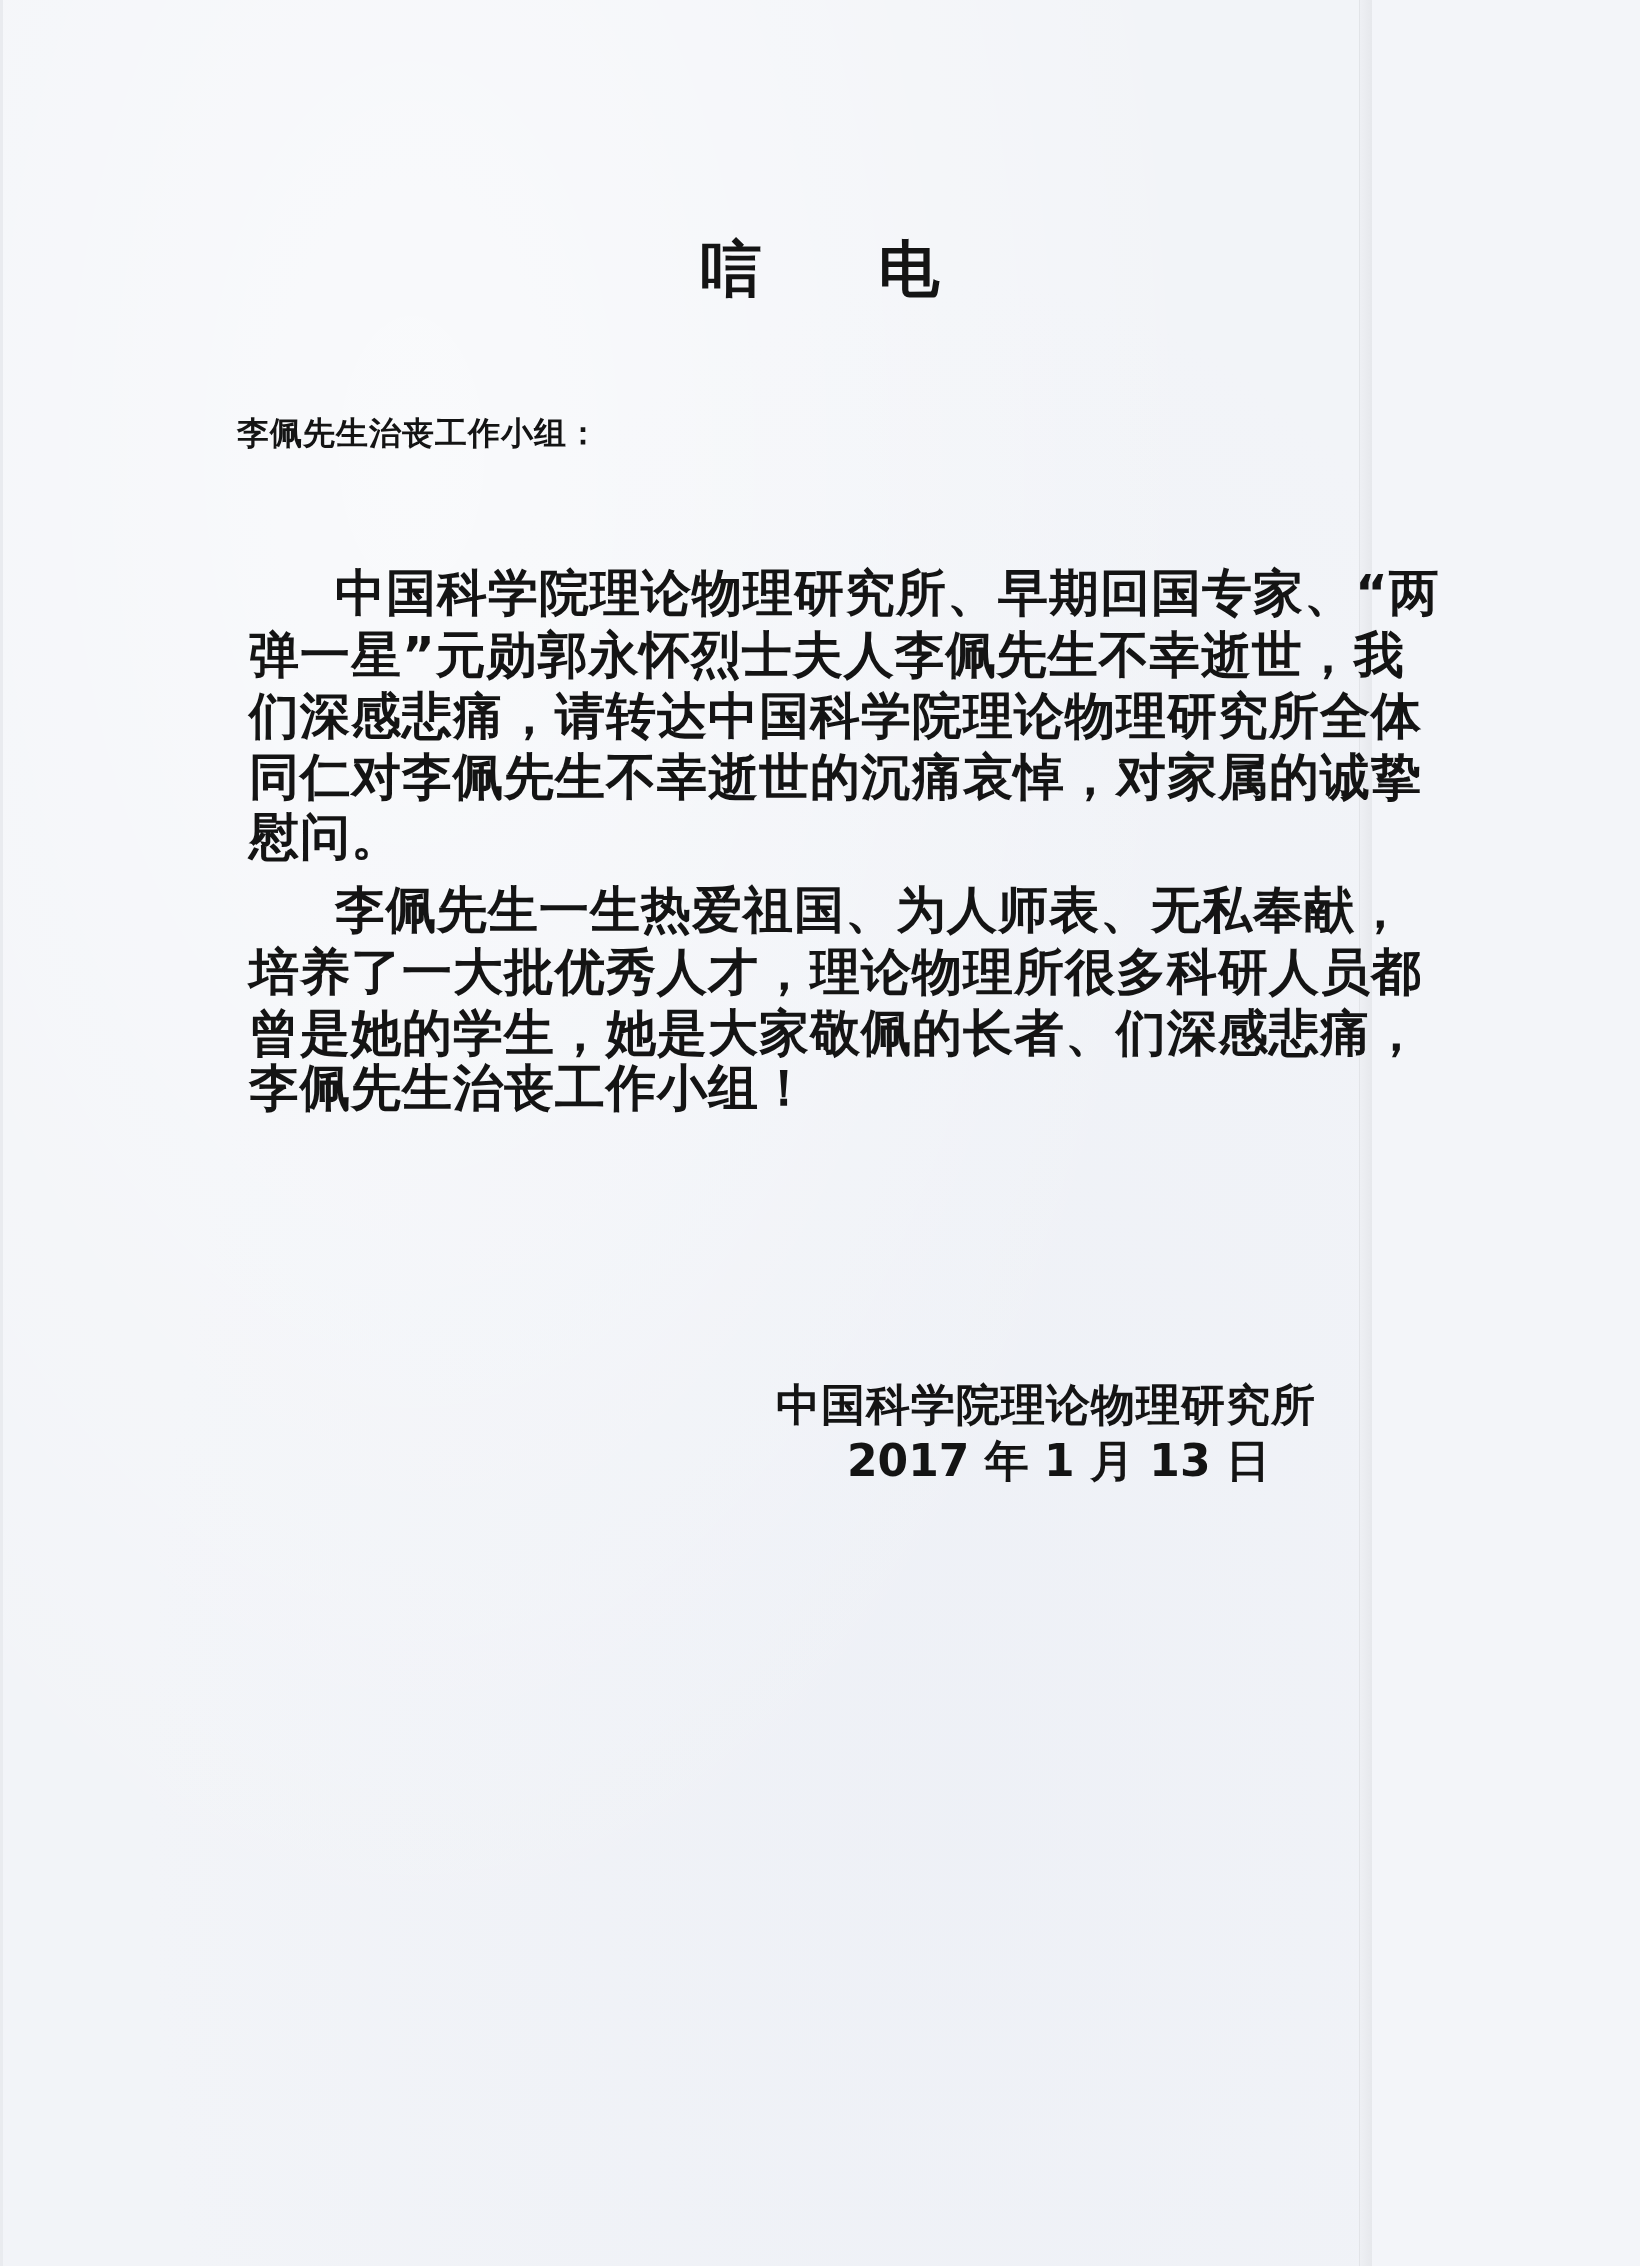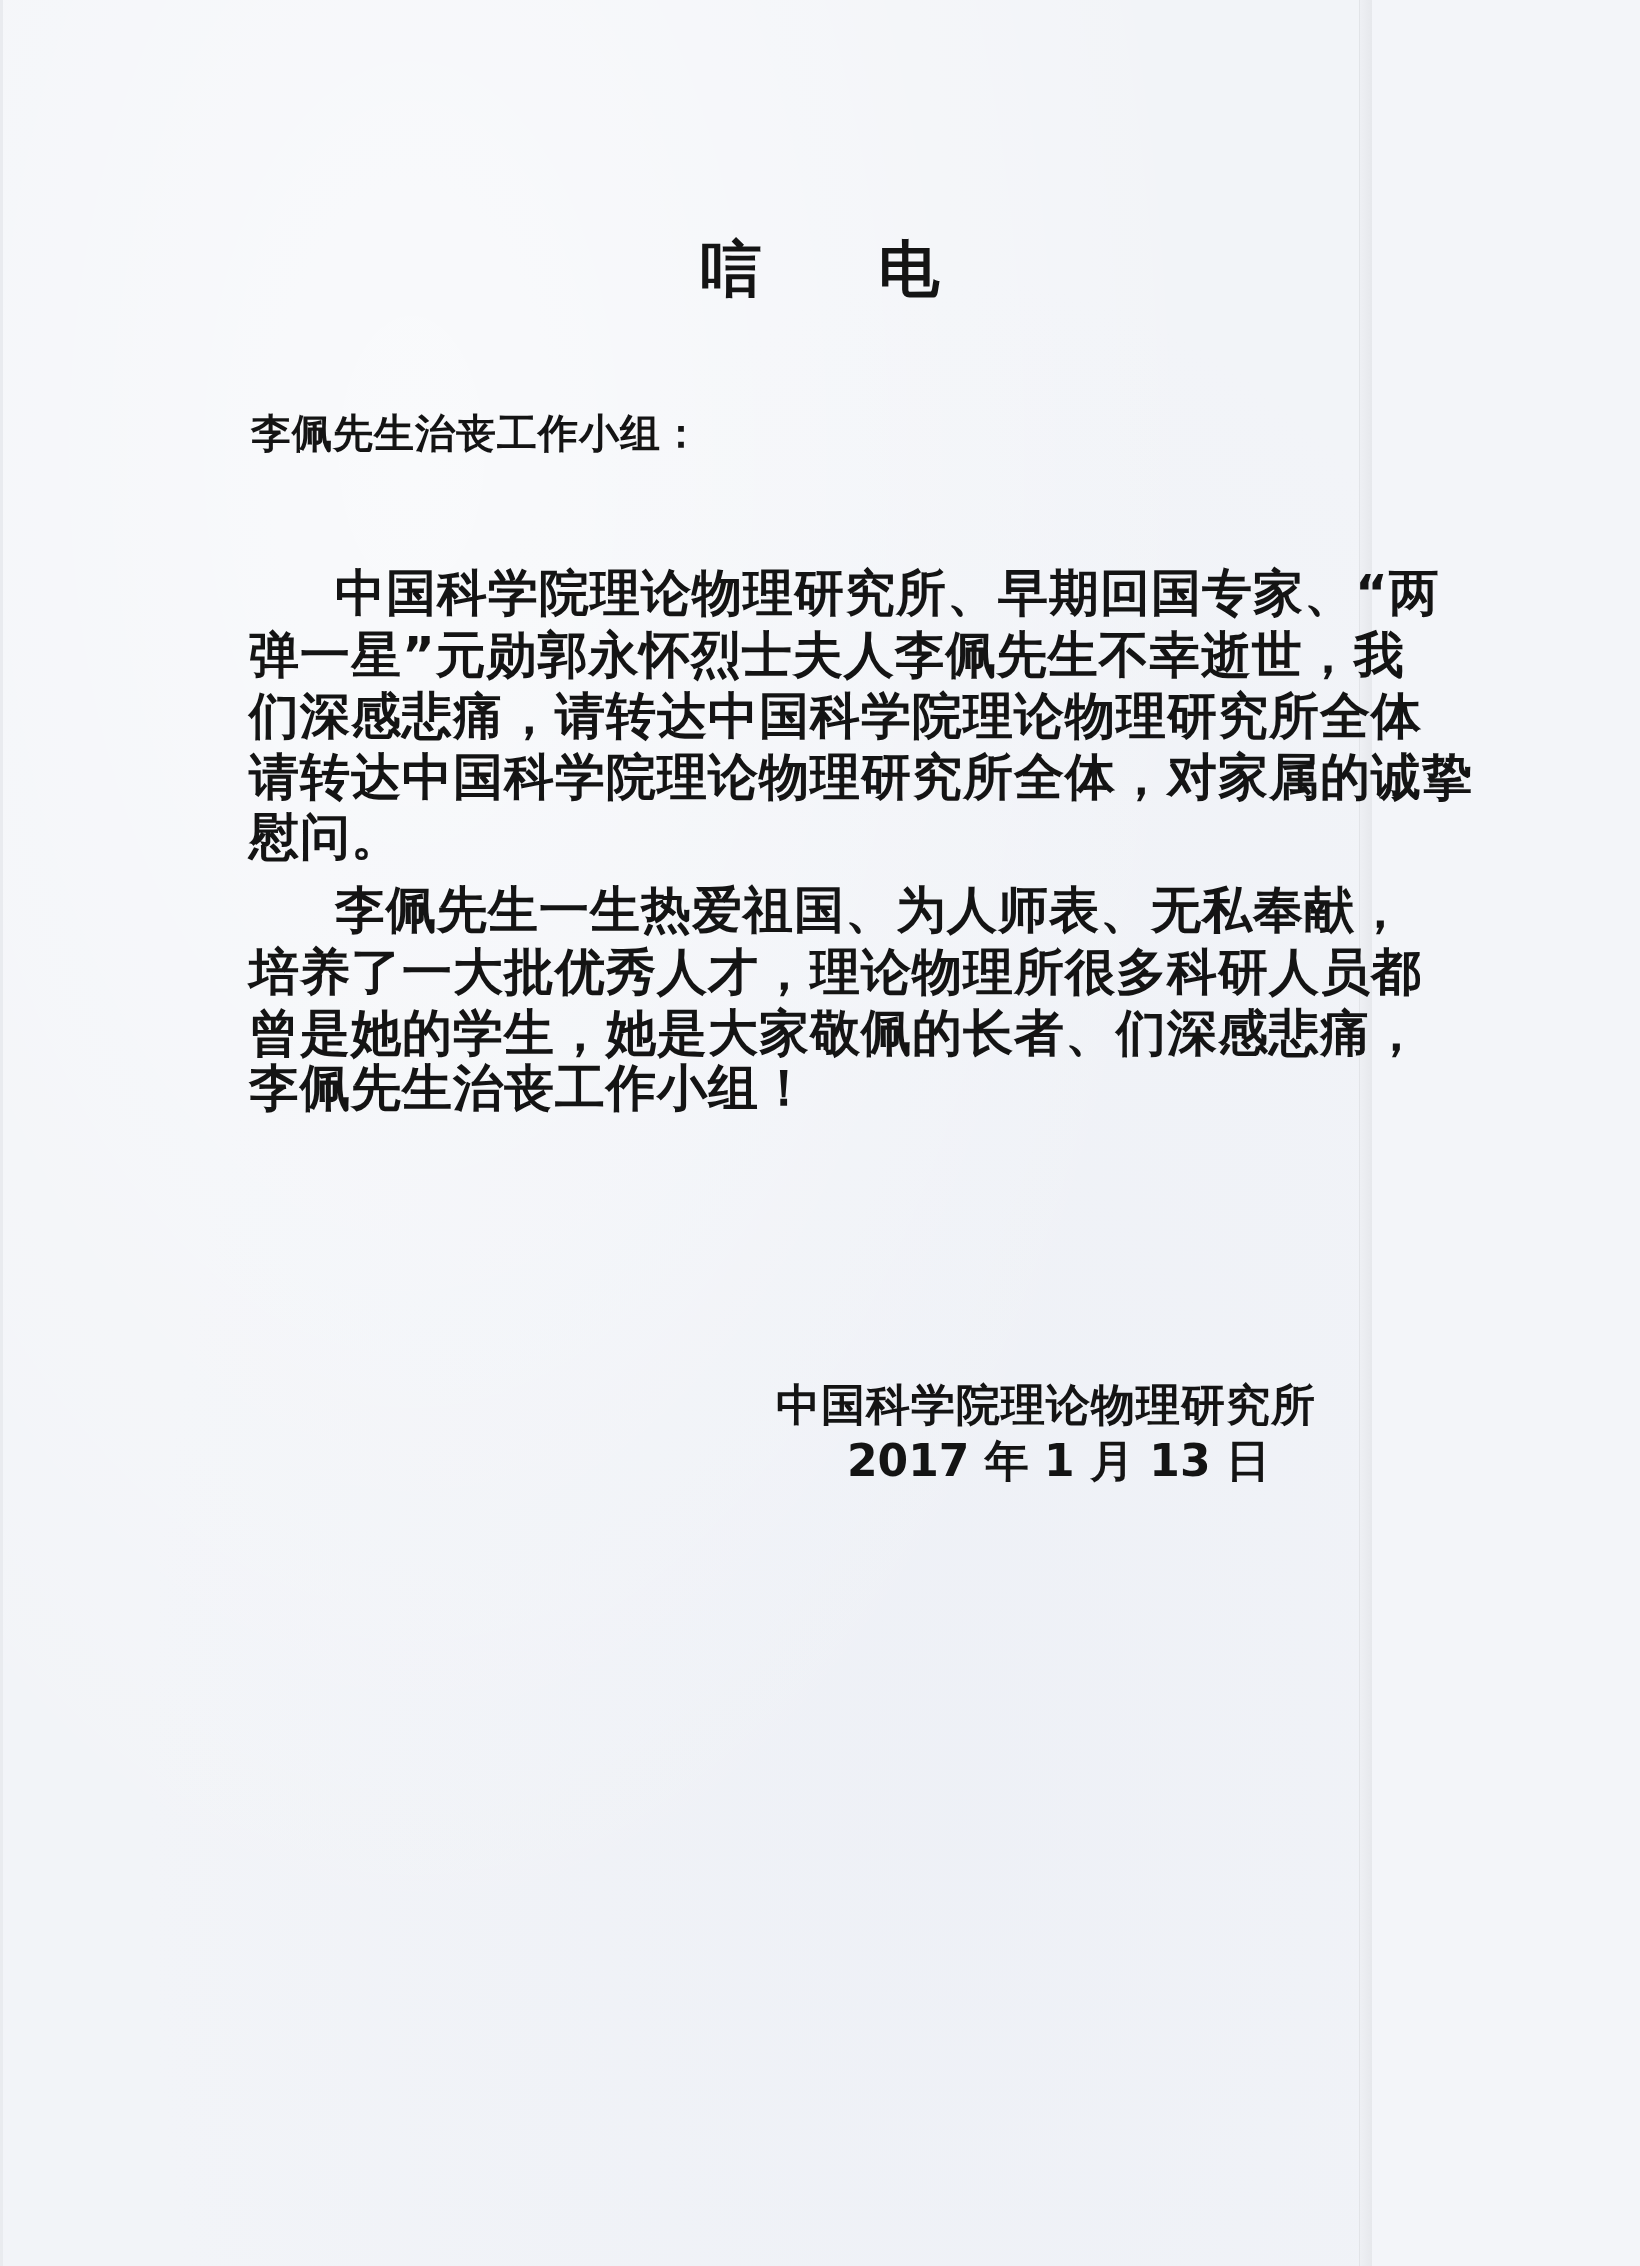--- a/index.html
+++ b/index.html
@@ -41,23 +41,23 @@
       text-align: center;
       font-size: 61px;
       font-weight: bold;
       letter-spacing: 0;
       line-height: 69px;
     }
     .title span { display: inline-block; }
     .title .gap { width: 117px; }
     .salutation {
       position: absolute;
-      left: 251px;
+      left: 237px;
       top: 406px;
-      font-size: 40px;
+      font-size: 32px;
       font-weight: bold;
       line-height: 55px;
       white-space: nowrap;
       letter-spacing: 1px;
     }
     .body-line {
       position: absolute;
       left: 249px;
       font-size: 50px;
       font-weight: bold;
@@ -106,21 +106,21 @@
   <div class="title">
     <span>唁</span><span class="gap"></span><span>电</span>
   </div>
 
   <div class="salutation">李佩先生治丧工作小组：</div>
 
   <div>
     <div class="body-line indent" style="top:564px;">中国科学院理论物理研究所、早期回国专家、“两</div>
     <div class="body-line" style="top:626px;">弹一星”元勋郭永怀烈士夫人李佩先生不幸逝世，我</div>
     <div class="body-line" style="top:687px;">们深感悲痛，请转达中国科学院理论物理研究所全体</div>
-    <div class="body-line" style="top:748px;">请转达中国科学院理论物理研究所全体，对家属的诚挚</div>
+    <div class="body-line" style="top:748px;">同仁对李佩先生不幸逝世的沉痛哀悼，对家属的诚挚</div>
     <div class="body-line" style="top:808px;">慰问。</div>
   </div>
 
   <div>
     <div class="body-line indent" style="top:881px;">李佩先生一生热爱祖国、为人师表、无私奉献，</div>
     <div class="body-line" style="top:943px;">培养了一大批优秀人才，理论物理所很多科研人员都</div>
     <div class="body-line" style="top:1004px;">曾是她的学生，她是大家敬佩的长者、们深感悲痛，</div>
     <div class="body-line" style="top:1059px;">李佩先生治丧工作小组！</div>
   </div>
 

